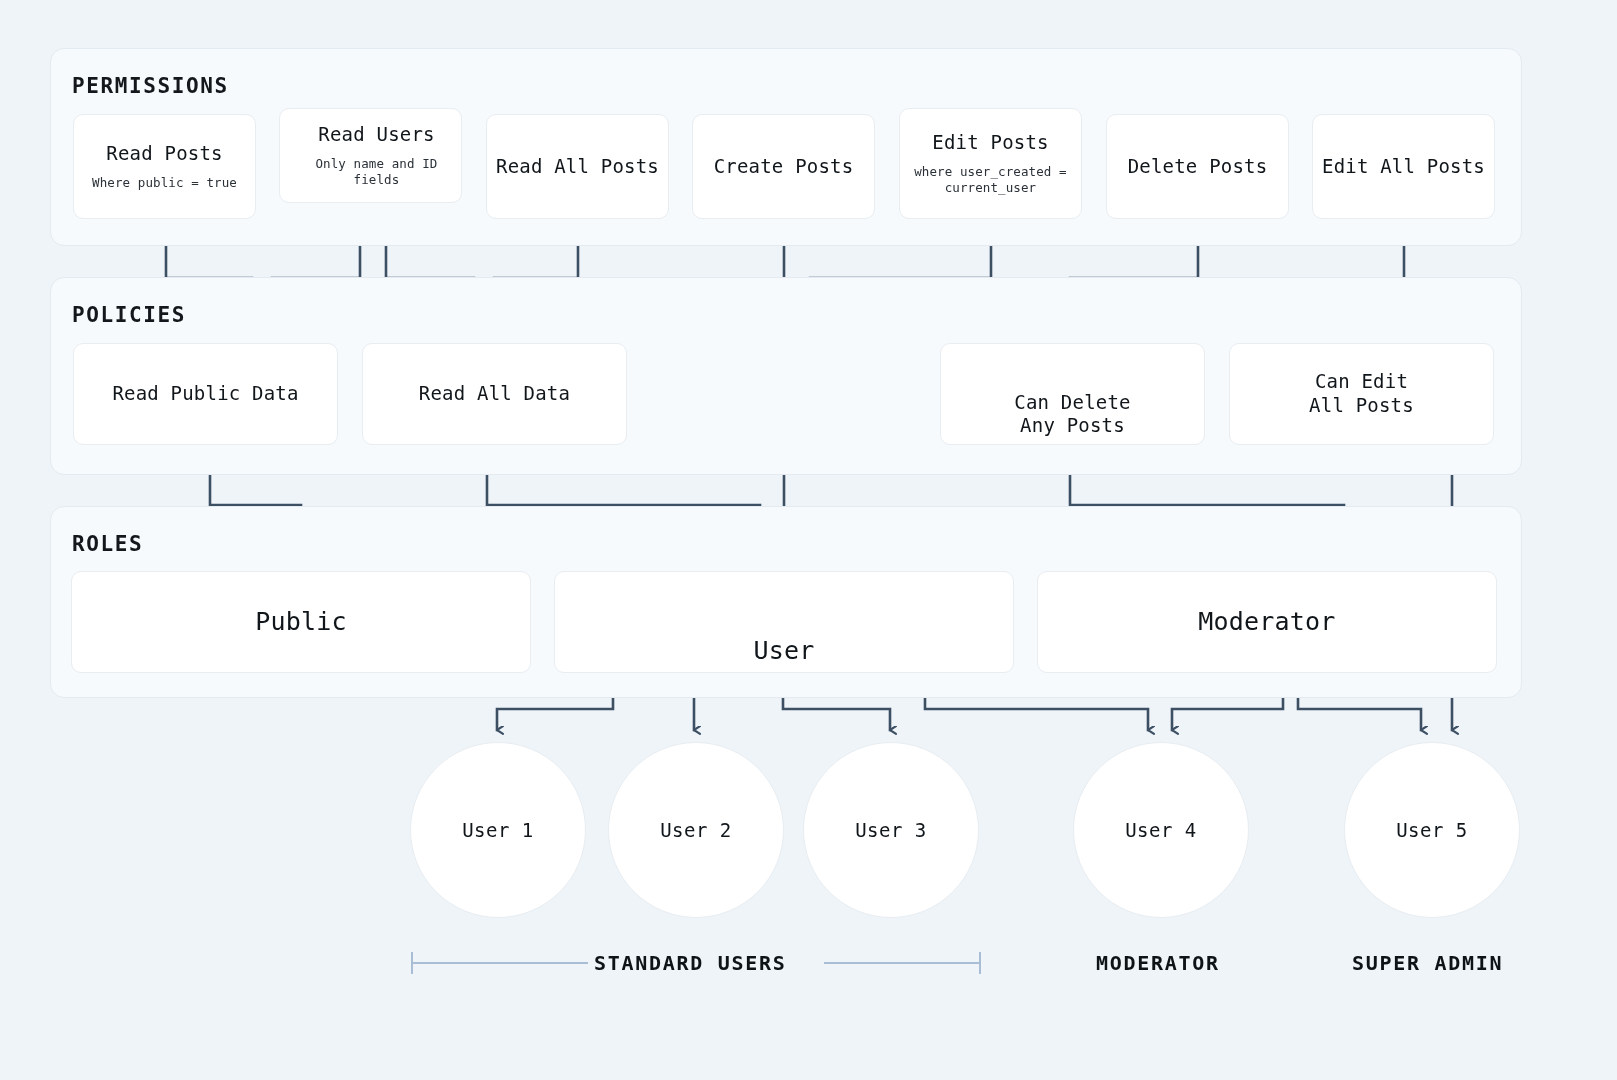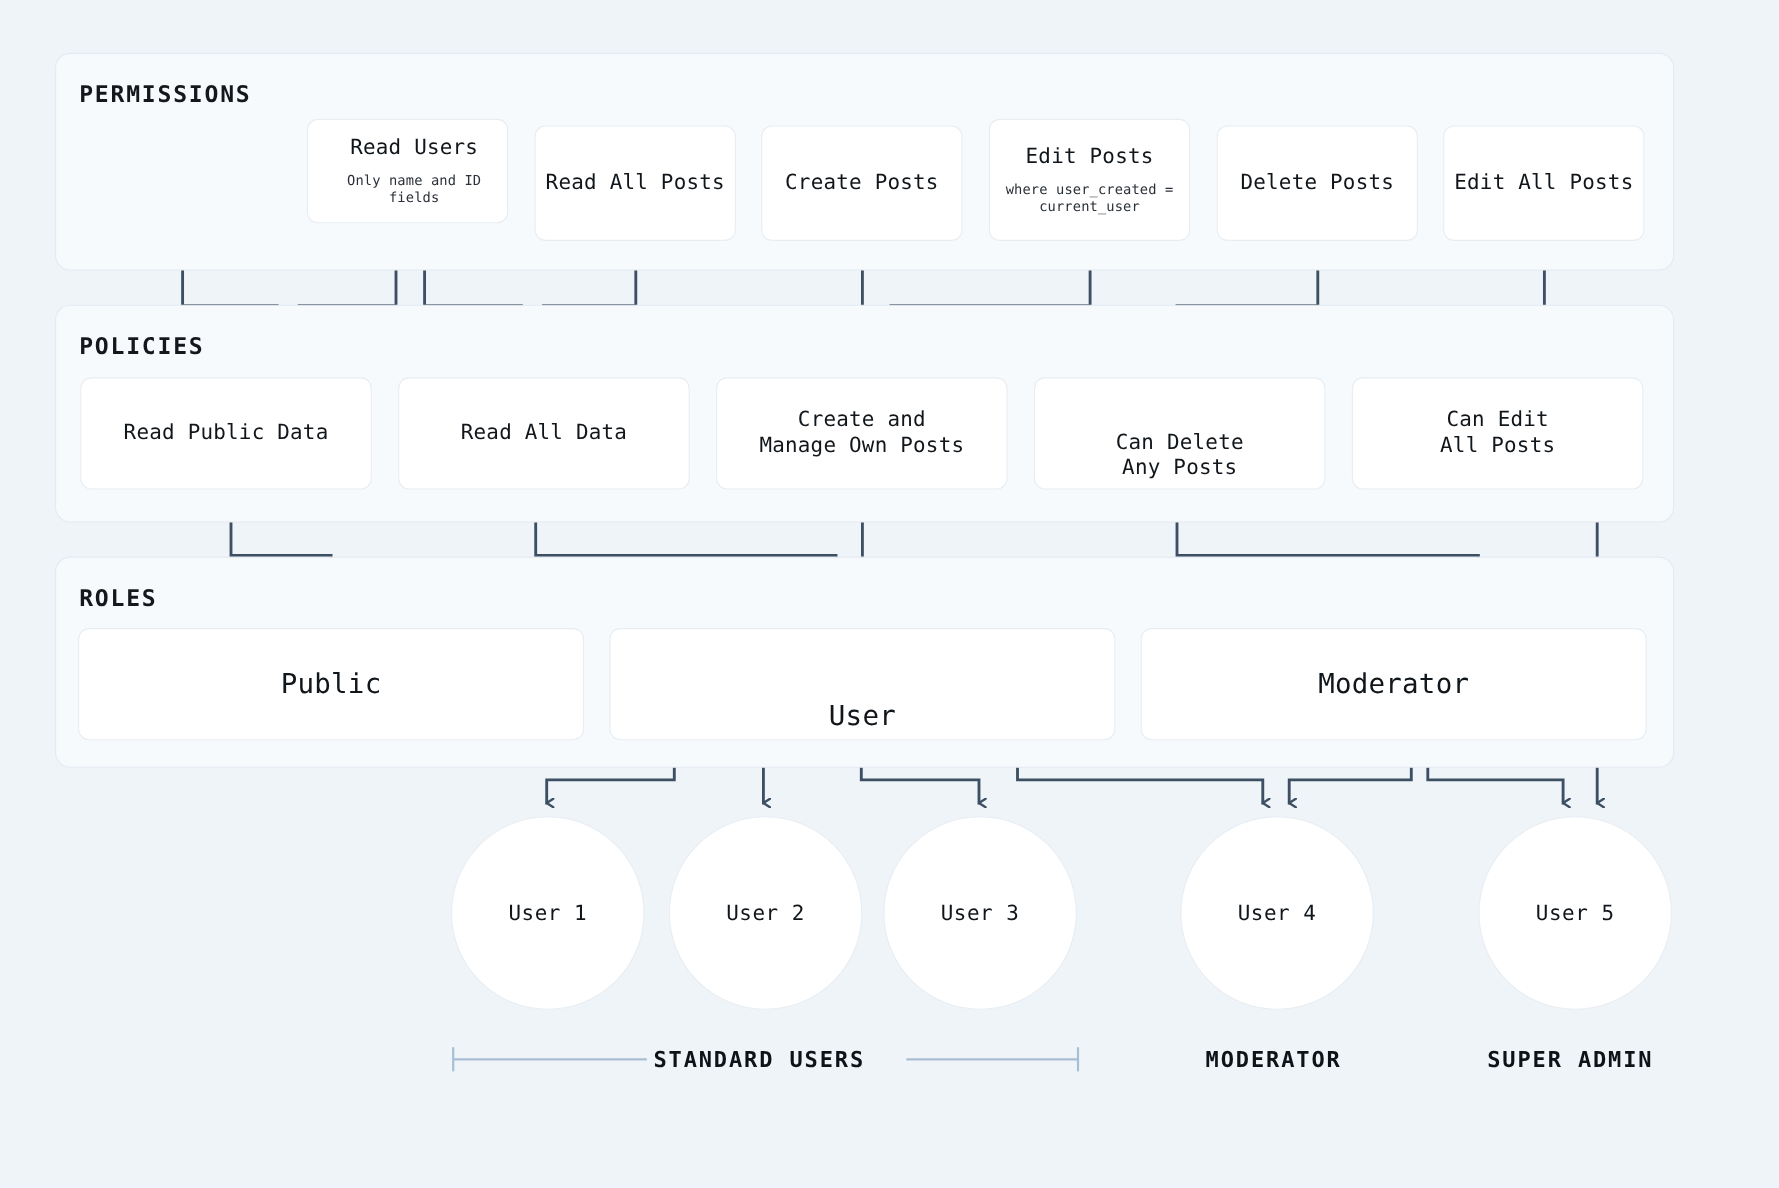--- a/index.html
+++ b/index.html
@@ -146,20 +146,24 @@
       <path d="M412,952 L412,974"></path>
       <path d="M412,963 L588,963"></path>
       <path d="M824,963 L980,963"></path>
       <path d="M980,952 L980,974"></path>
     </g>
   </svg>
 
   <div class="panel" style="left:50px;top:48px;width:1470px;height:196px;"></div>
   <div class="panel-title" style="left:72px;top:74px;">PERMISSIONS</div>
 
+  <div class="card" style="left:73px;top:114px;width:183px;height:105px;">
+    <div class="t">Read Posts</div>
+    <div class="s">Where public = true</div>
+  </div>
 
   <div class="card" style="left:279px;top:108px;width:183px;height:95px;padding-left:20px;">
     <div class="t">Read Users</div>
     <div class="s">Only name and ID fields</div>
   </div>
 
   <div class="card" style="left:486px;top:114px;width:183px;height:105px;">
     <div class="t">Read All Posts</div>
   </div>
 
@@ -185,24 +189,20 @@
   <div class="panel-title" style="left:72px;top:303px;">POLICIES</div>
 
   <div class="card" style="left:73px;top:343px;width:265px;height:102px;">
     <div class="t">Read Public Data</div>
   </div>
 
   <div class="card" style="left:362px;top:343px;width:265px;height:102px;">
     <div class="t">Read All Data</div>
   </div>
 
-  <div class="card" style="left:651px;top:343px;width:265px;height:102px;">
-    <div class="t">Create and
-Manage Own Posts</div>
-  </div>
 
   <div class="card" style="left:940px;top:343px;width:265px;height:102px;justify-content:flex-end;">
     <div class="t">Can Delete
 Any Posts</div>
   </div>
 
   <div class="card" style="left:1229px;top:343px;width:265px;height:102px;">
     <div class="t">Can Edit
 All Posts</div>
   </div>

